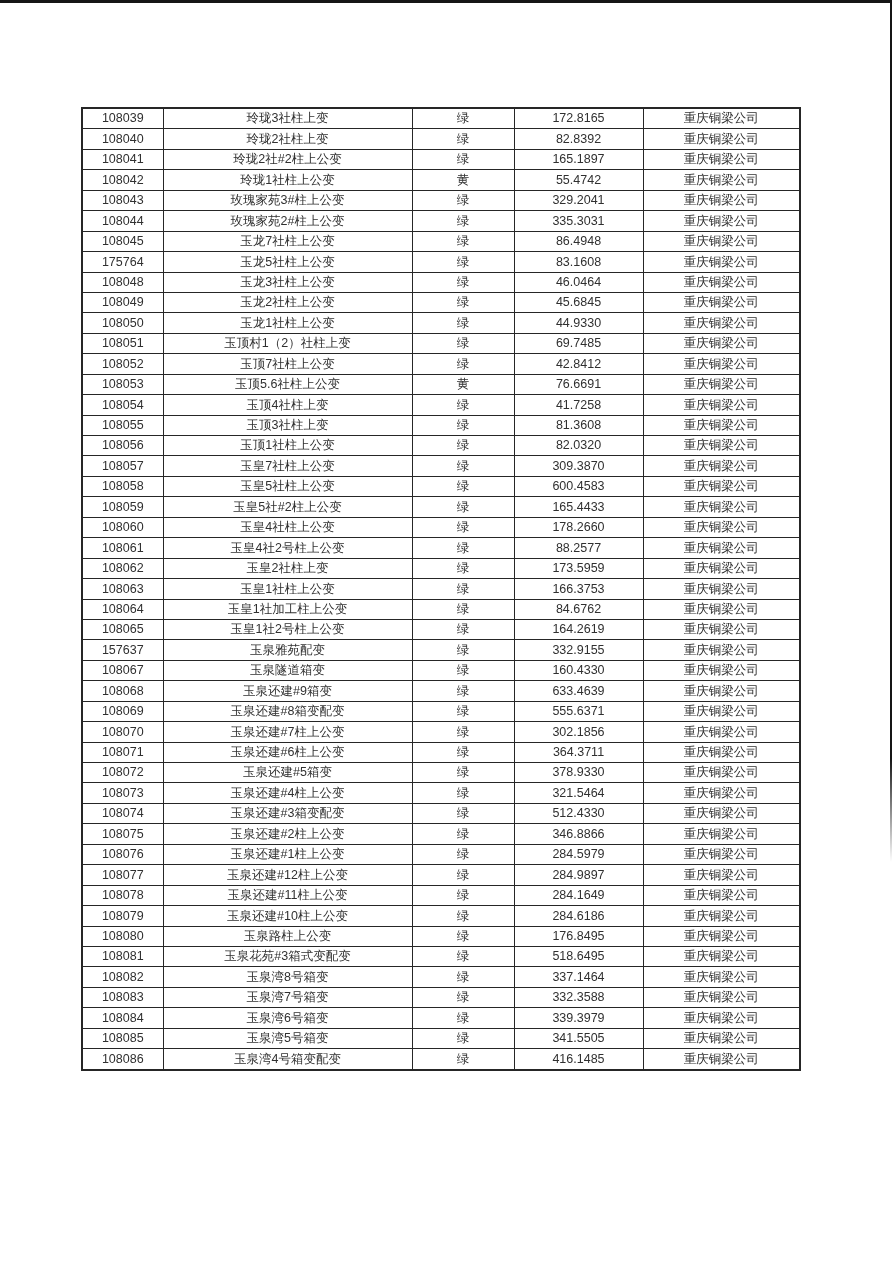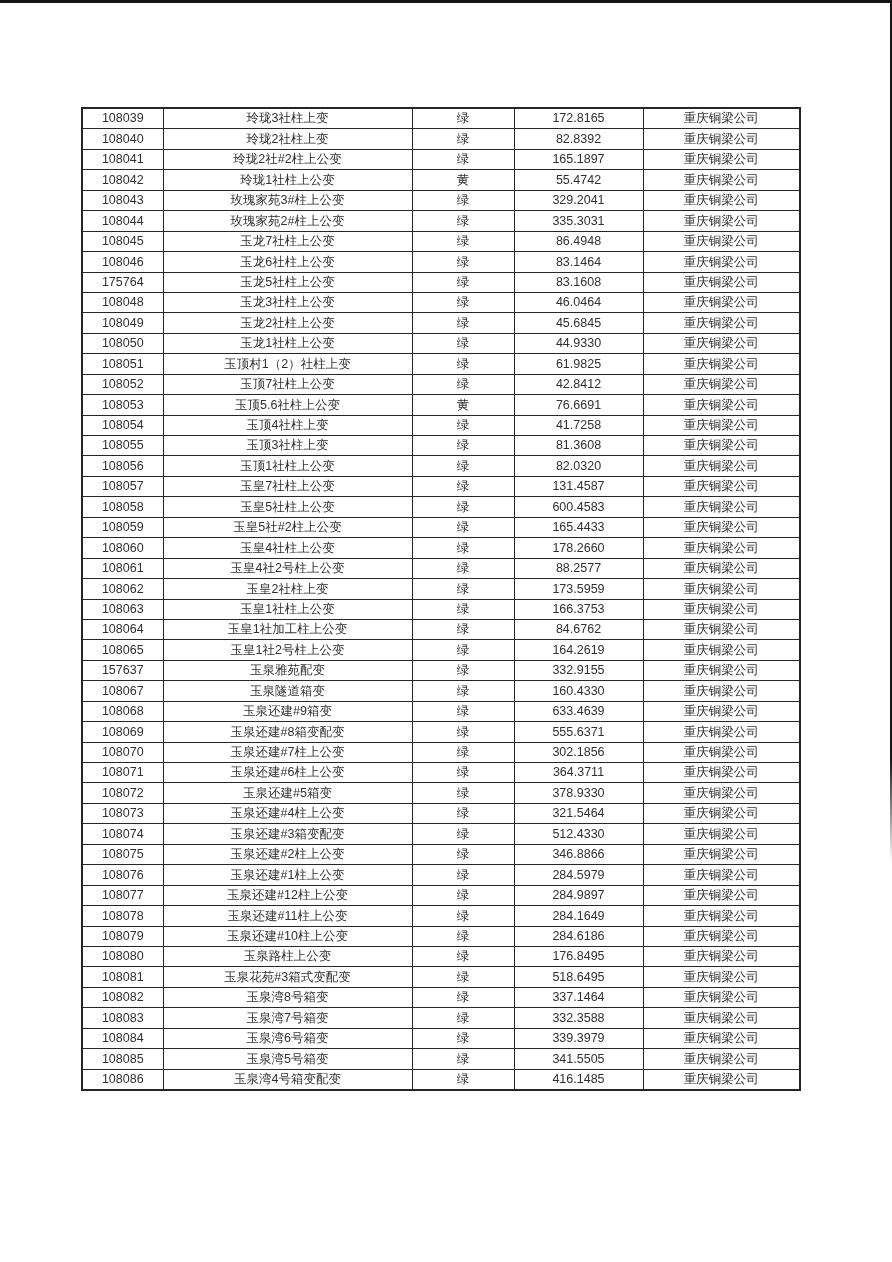--- a/index.html
+++ b/index.html
@@ -114,27 +114,20 @@
           <td>重庆铜梁公司</td>
         </tr>
         <tr>
           <td>108045</td>
           <td>玉龙7社柱上公变</td>
           <td>绿</td>
           <td>86.4948</td>
           <td>重庆铜梁公司</td>
         </tr>
         <tr>
-          <td>108046</td>
-          <td>玉龙6社柱上公变</td>
-          <td>绿</td>
-          <td>83.1464</td>
-          <td>重庆铜梁公司</td>
-        </tr>
-        <tr>
           <td>175764</td>
           <td>玉龙5社柱上公变</td>
           <td>绿</td>
           <td>83.1608</td>
           <td>重庆铜梁公司</td>
         </tr>
         <tr>
           <td>108048</td>
           <td>玉龙3社柱上公变</td>
           <td>绿</td>
@@ -152,21 +145,21 @@
           <td>108050</td>
           <td>玉龙1社柱上公变</td>
           <td>绿</td>
           <td>44.9330</td>
           <td>重庆铜梁公司</td>
         </tr>
         <tr>
           <td>108051</td>
           <td>玉顶村1（2）社柱上变</td>
           <td>绿</td>
-          <td>61.9825</td>
+          <td>69.7485</td>
           <td>重庆铜梁公司</td>
         </tr>
         <tr>
           <td>108052</td>
           <td>玉顶7社柱上公变</td>
           <td>绿</td>
           <td>42.8412</td>
           <td>重庆铜梁公司</td>
         </tr>
         <tr>
@@ -194,21 +187,21 @@
           <td>108056</td>
           <td>玉顶1社柱上公变</td>
           <td>绿</td>
           <td>82.0320</td>
           <td>重庆铜梁公司</td>
         </tr>
         <tr>
           <td>108057</td>
           <td>玉皇7社柱上公变</td>
           <td>绿</td>
-          <td>131.4587</td>
+          <td>309.3870</td>
           <td>重庆铜梁公司</td>
         </tr>
         <tr>
           <td>108058</td>
           <td>玉皇5社柱上公变</td>
           <td>绿</td>
           <td>600.4583</td>
           <td>重庆铜梁公司</td>
         </tr>
         <tr>

